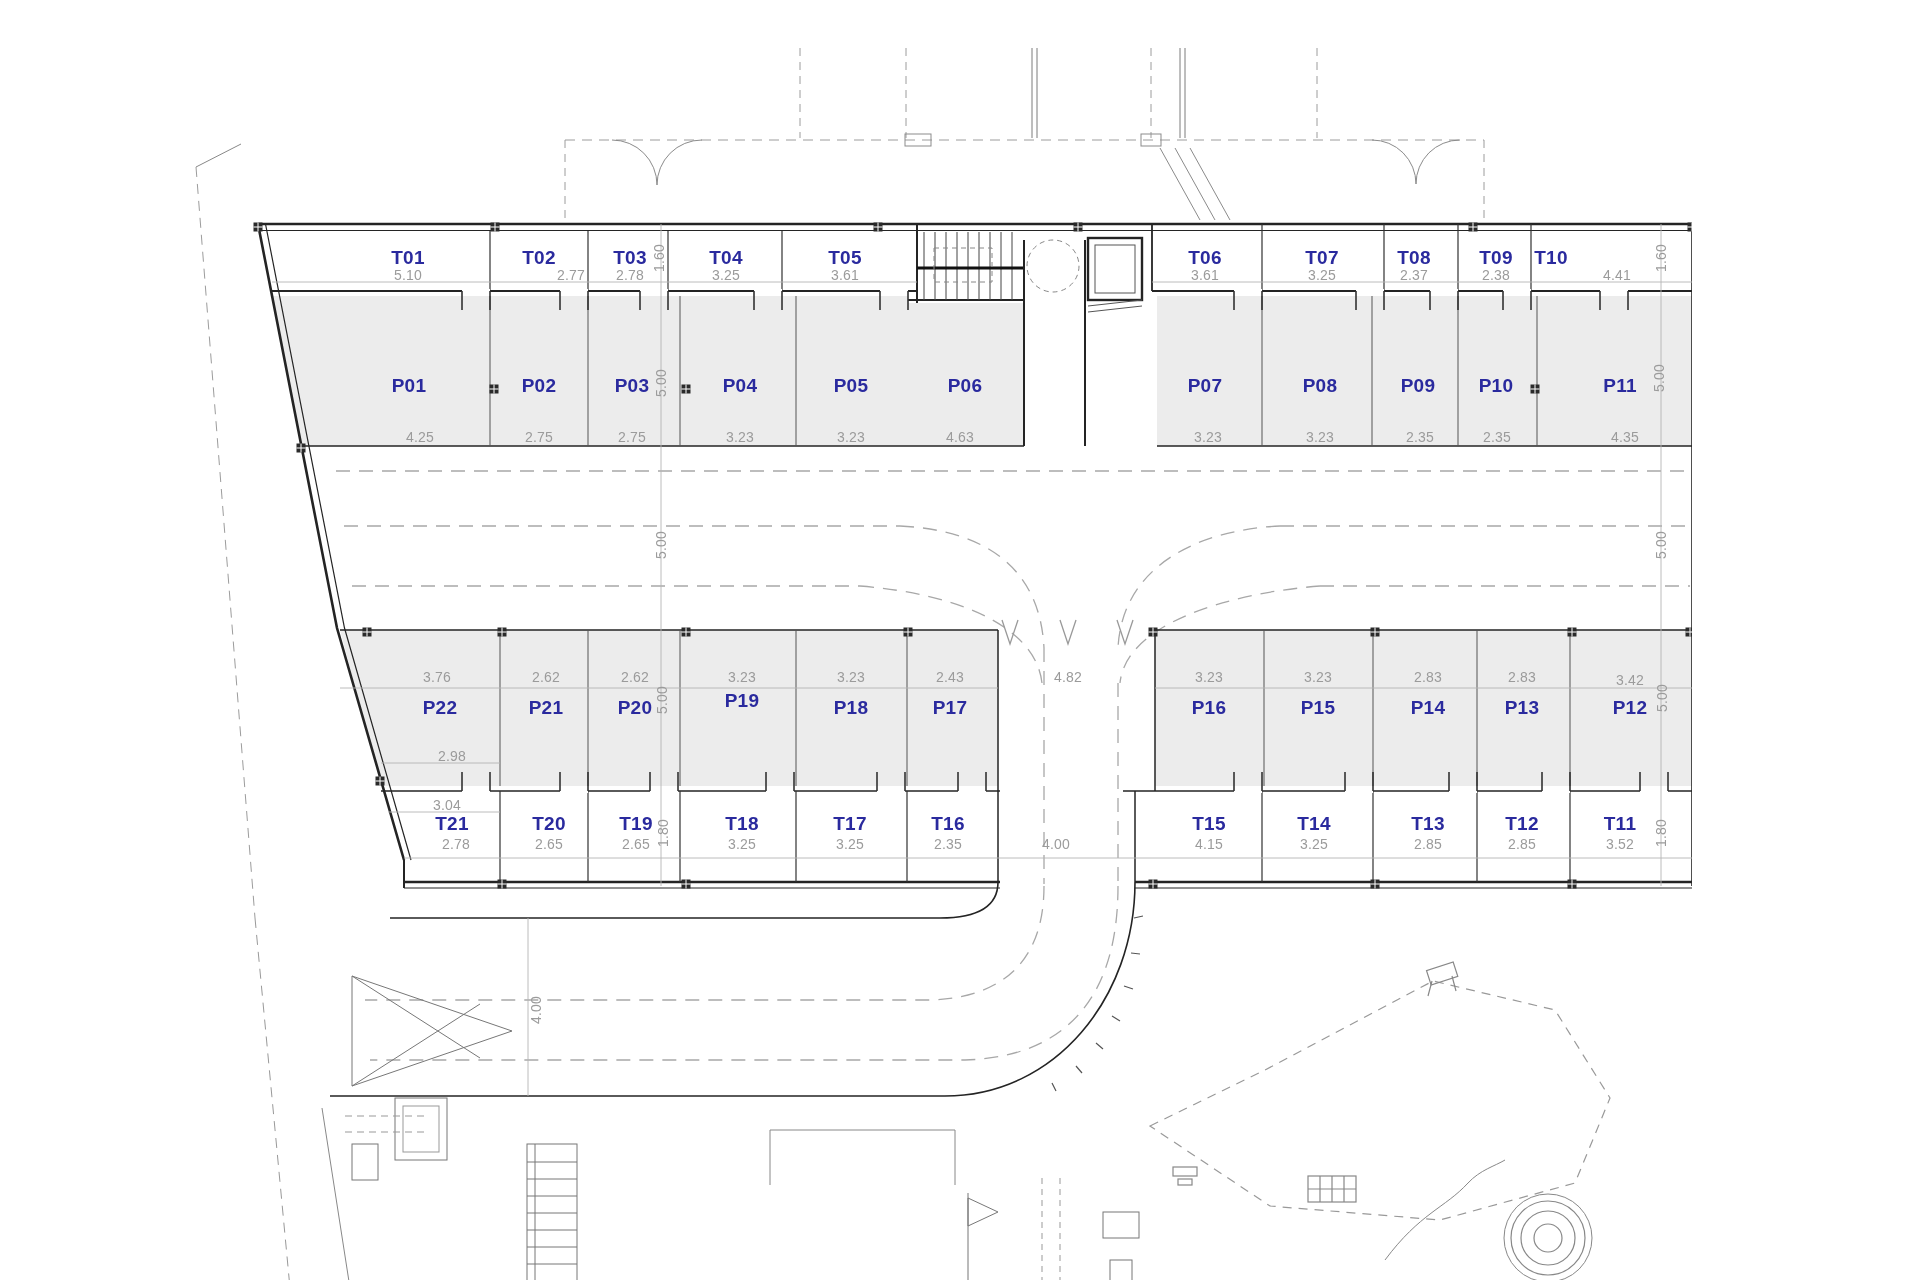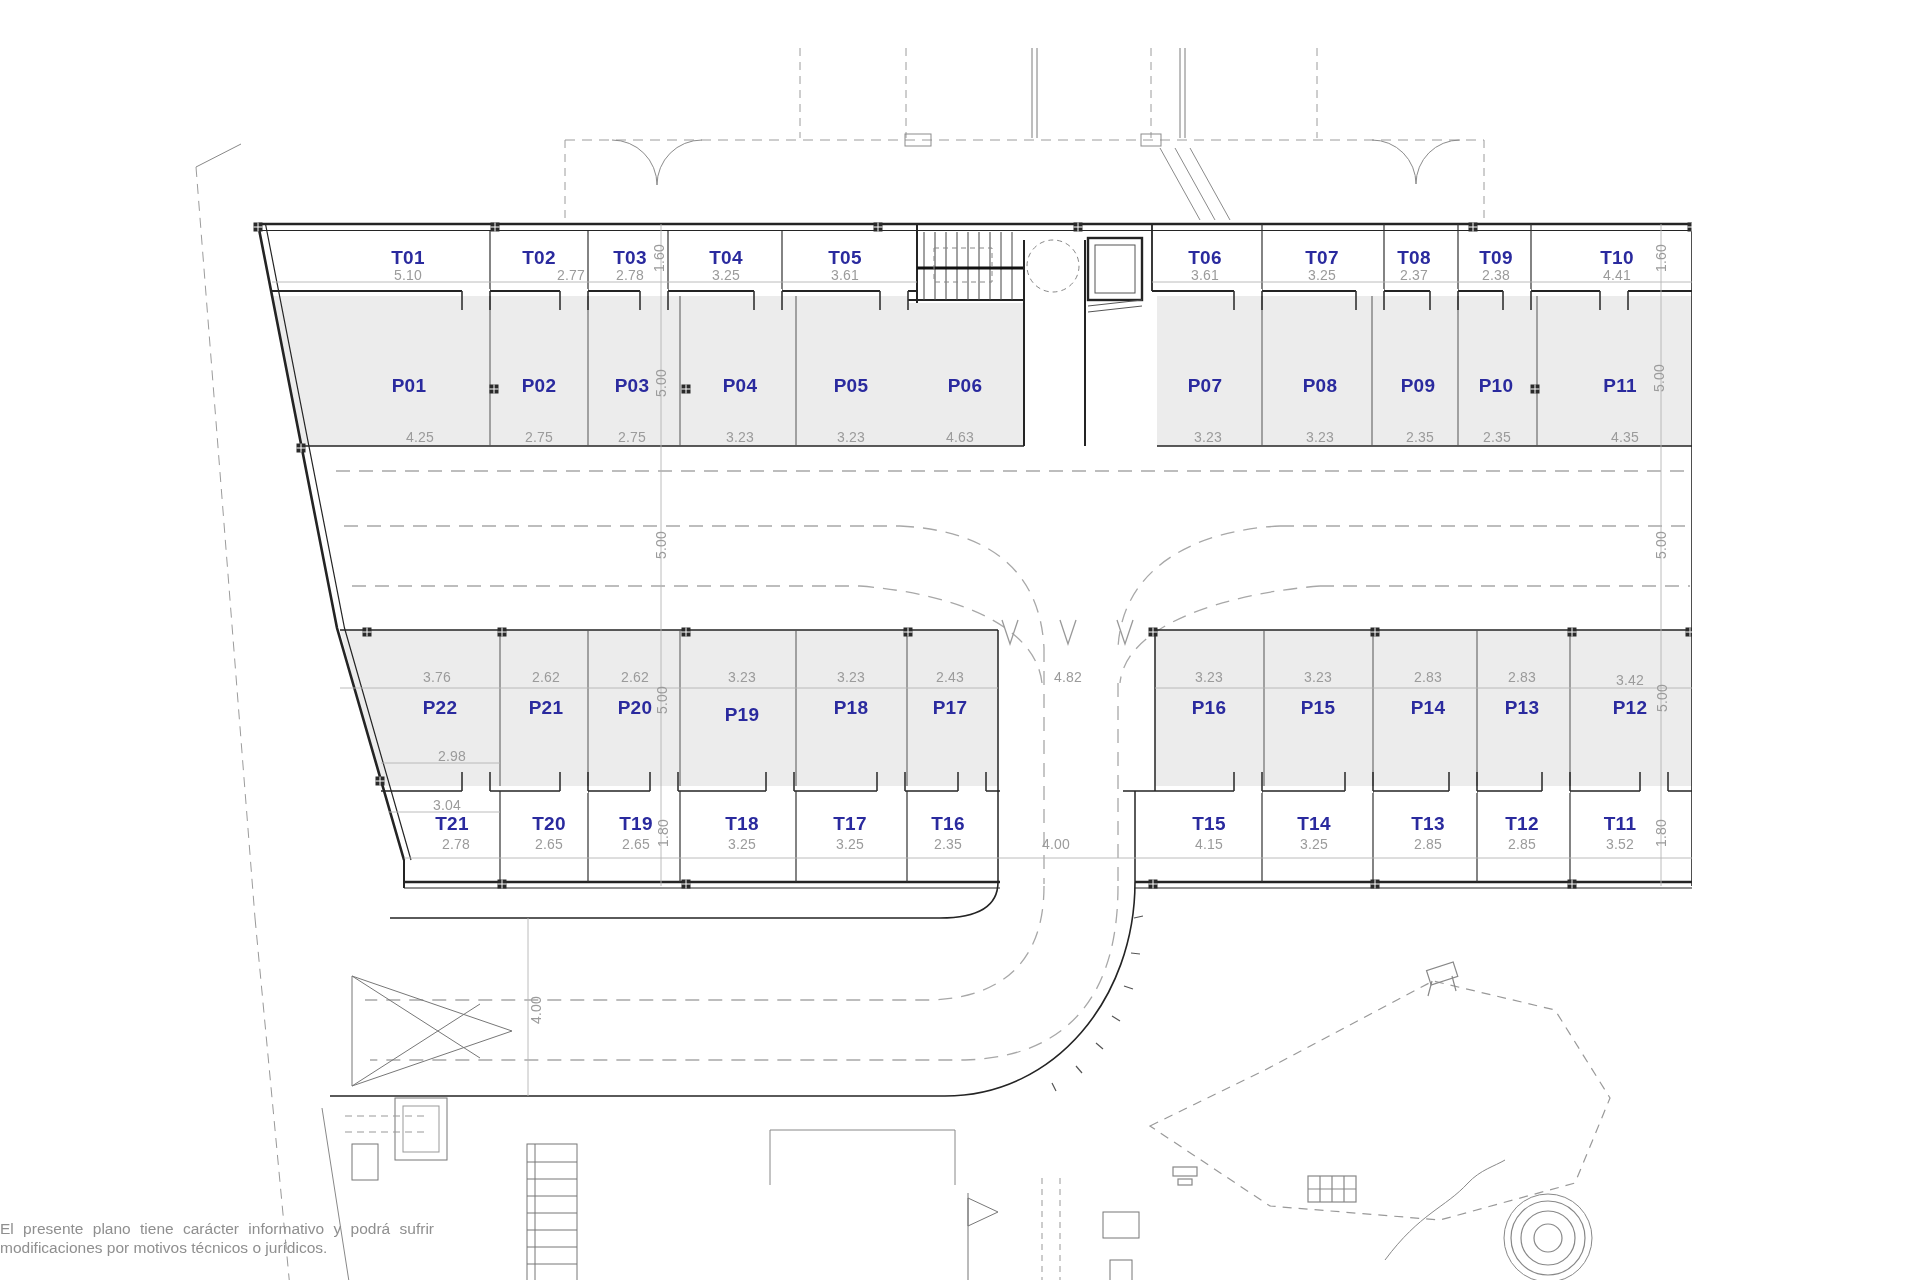--- a/index.html
+++ b/index.html
@@ -206,21 +206,21 @@
 
 <div class="lbl" style="left:408px;top:210px">T01</div>
 <div class="lbl" style="left:539px;top:210px">T02</div>
 <div class="lbl" style="left:630px;top:210px">T03</div>
 <div class="lbl" style="left: 726px;top:210px">T04</div>
 <div class="lbl" style="left:845px;top:210px">T05</div>
 <div class="lbl" style="left:1205px;top:210px">T06</div>
 <div class="lbl" style="left:1322px;top:210px">T07</div>
 <div class="lbl" style="left:1414px;top:210px">T08</div>
 <div class="lbl" style="left:1496px;top:210px">T09</div>
-<div class="lbl" style="left:1617px;top:210px">T10</div>
+<div class="lbl" style="left:1551px;top:210px">T10</div>
 <div class="dim" style="left:408px;top:227px">5.10</div>
 <div class="dim" style="left:571px;top:227px">2.77</div>
 <div class="dim" style="left:630px;top:227px">2.78</div>
 <div class="dim" style="left:726px;top:227px">3.25</div>
 <div class="dim" style="left:845px;top:227px">3.61</div>
 <div class="dim" style="left:1205px;top:227px">3.61</div>
 <div class="dim" style="left:1322px;top:227px">3.25</div>
 <div class="dim" style="left:1414px;top:227px">2.37</div>
 <div class="dim" style="left:1496px;top:227px">2.38</div>
 <div class="dim" style="left:1617px;top:227px">4.41</div>
@@ -263,21 +263,21 @@
 <div class="dim" style="left:950px;top:629px">2.43</div>
 <div class="dim" style="left:1068px;top:629px">4.82</div>
 <div class="dim" style="left:1209px;top:629px">3.23</div>
 <div class="dim" style="left:1318px;top:629px">3.23</div>
 <div class="dim" style="left:1428px;top:629px">2.83</div>
 <div class="dim" style="left:1522px;top:629px">2.83</div>
 <div class="dim" style="left:1630px;top:632px">3.42</div>
 <div class="lbl" style="left:440px;top:660px">P22</div>
 <div class="lbl" style="left:546px;top:660px">P21</div>
 <div class="lbl" style="left:635px;top:660px">P20</div>
-<div class="lbl" style="left:742px;top:667px">P19</div>
+<div class="lbl" style="left:742px;top:653px">P19</div>
 <div class="lbl" style="left:851px;top:660px">P18</div>
 <div class="lbl" style="left:950px;top:660px">P17</div>
 <div class="lbl" style="left:1209px;top:660px">P16</div>
 <div class="lbl" style="left:1318px;top:660px">P15</div>
 <div class="lbl" style="left:1428px;top:660px">P14</div>
 <div class="lbl" style="left:1522px;top:660px">P13</div>
 <div class="lbl" style="left:1630px;top:660px">P12</div>
 <div class="dim v" style="left:662px;top:652px">5.00</div>
 <div class="dim v" style="left:1662px;top:650px">5.00</div>
 <div class="dim" style="left:452px;top:708px">2.98</div>
@@ -307,15 +307,14 @@
 <div class="dim" style="left:1522px;top:796px">2.85</div>
 <div class="dim" style="left:1620px;top:796px">3.52</div>
 <div class="dim v" style="left:663px;top:785px">1.80</div>
 <div class="dim v" style="left:1661px;top:785px">1.80</div>
 
 <div class="dim v" style="left:536px;top:962px">4.00</div>
 
 <div class="title-line" style="left:1741px;top:1147px">Planta Sótano</div>
 <div class="title-line" style="left:1792px;top:1182px">E:1/150</div>
 
-<div id="disclaimer">El presente plano tiene carácter informativo y podrá sufrir modificaciones por motivos técnicos o jurídicos.</div>
 
 </div>
 
 </body></html>

